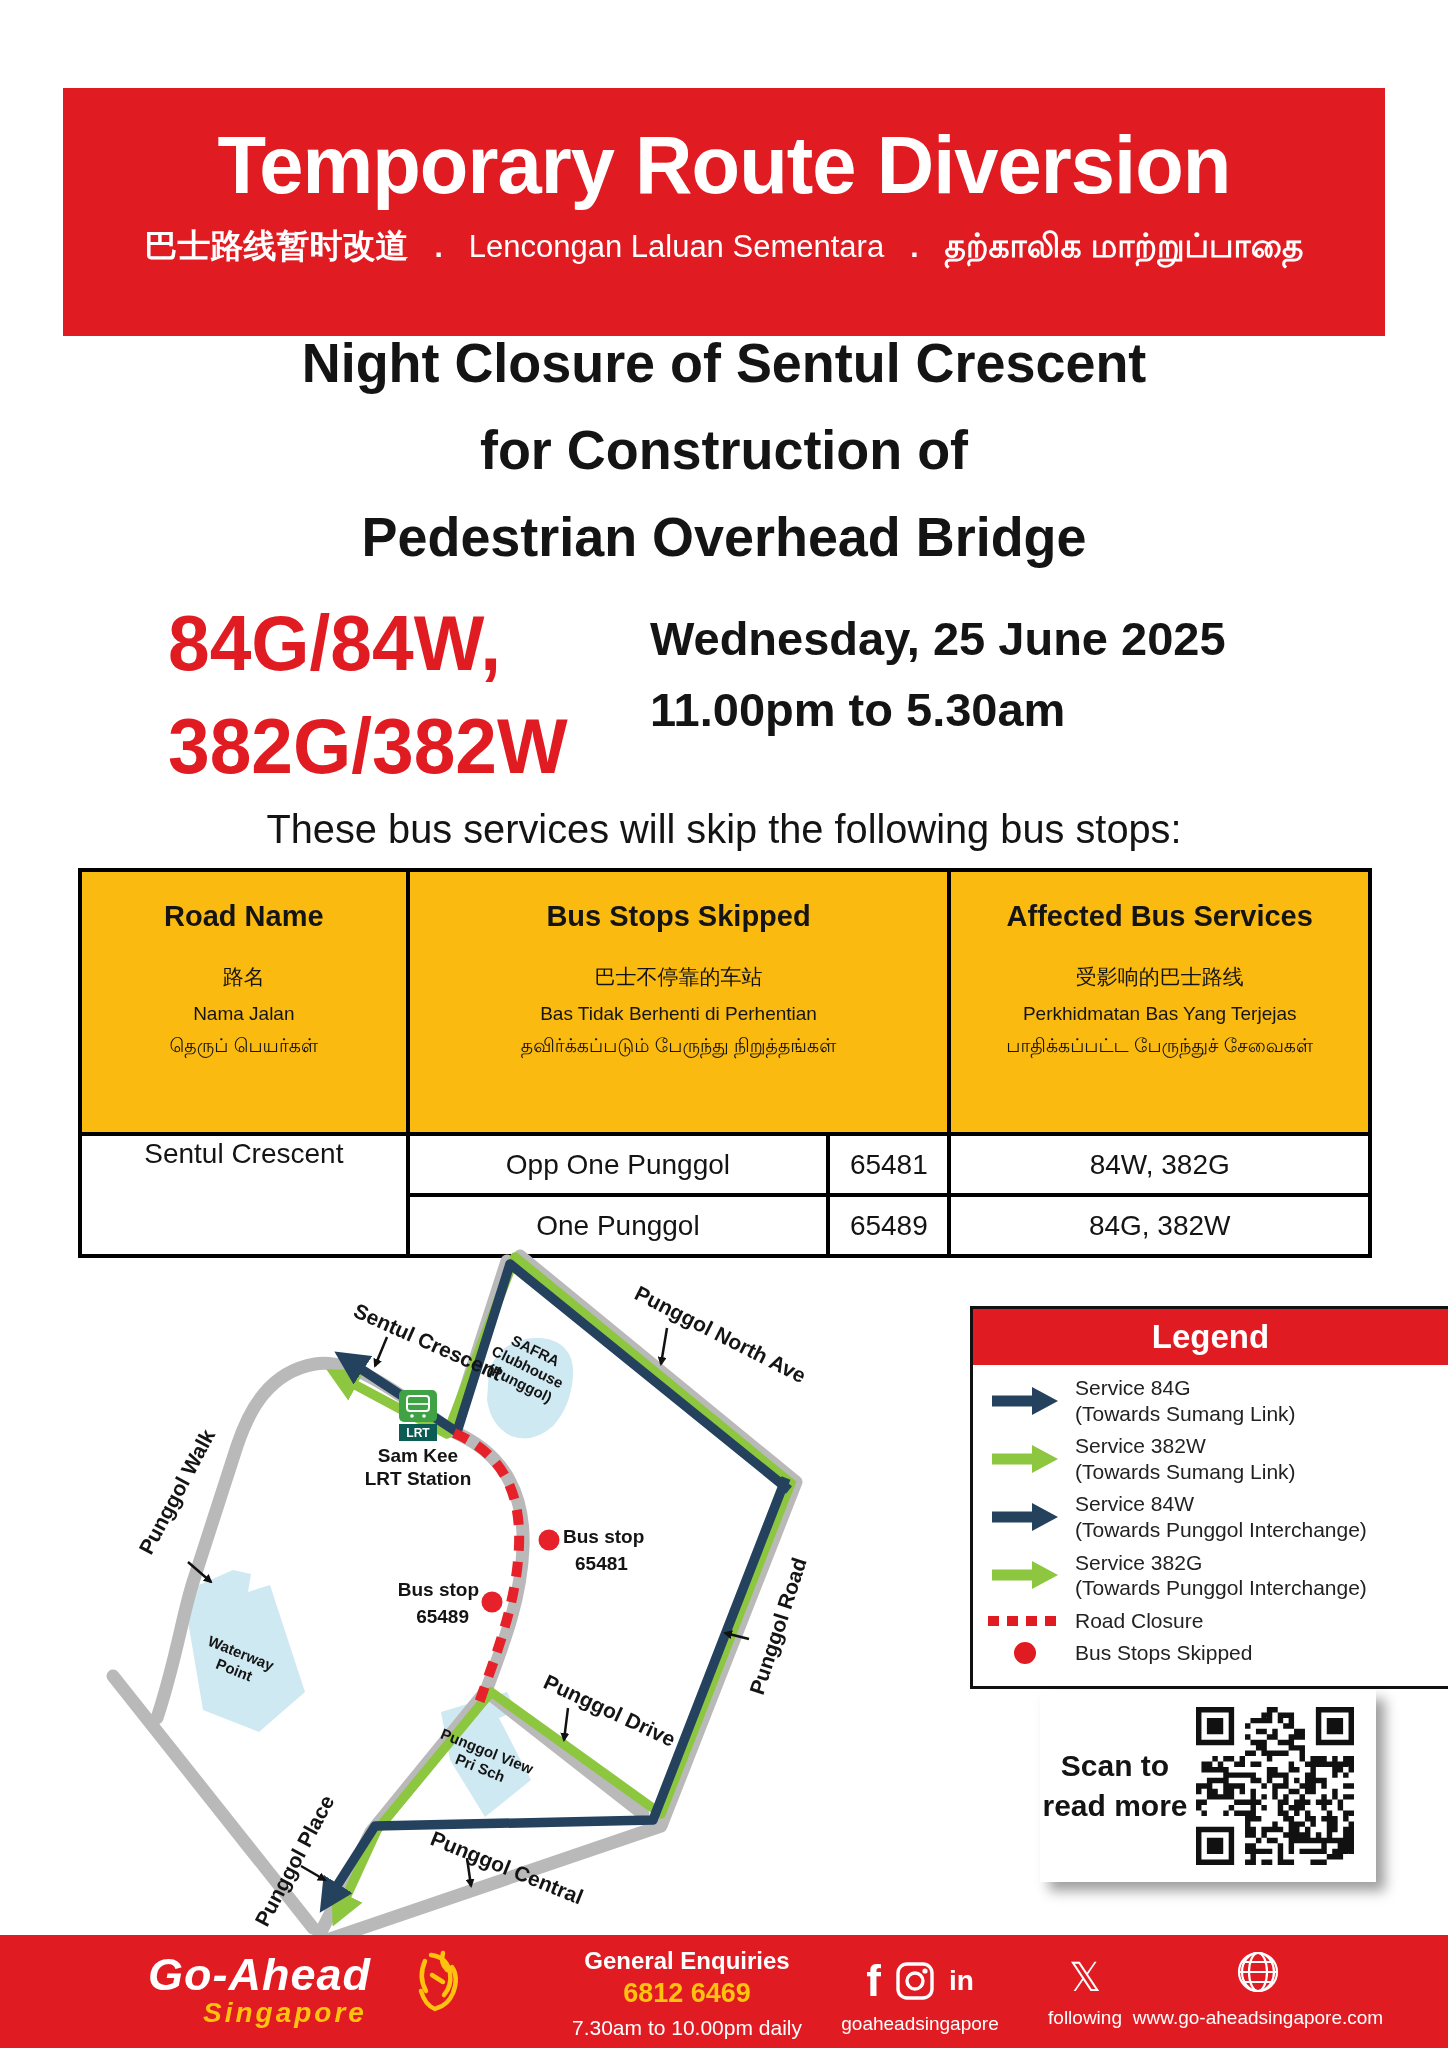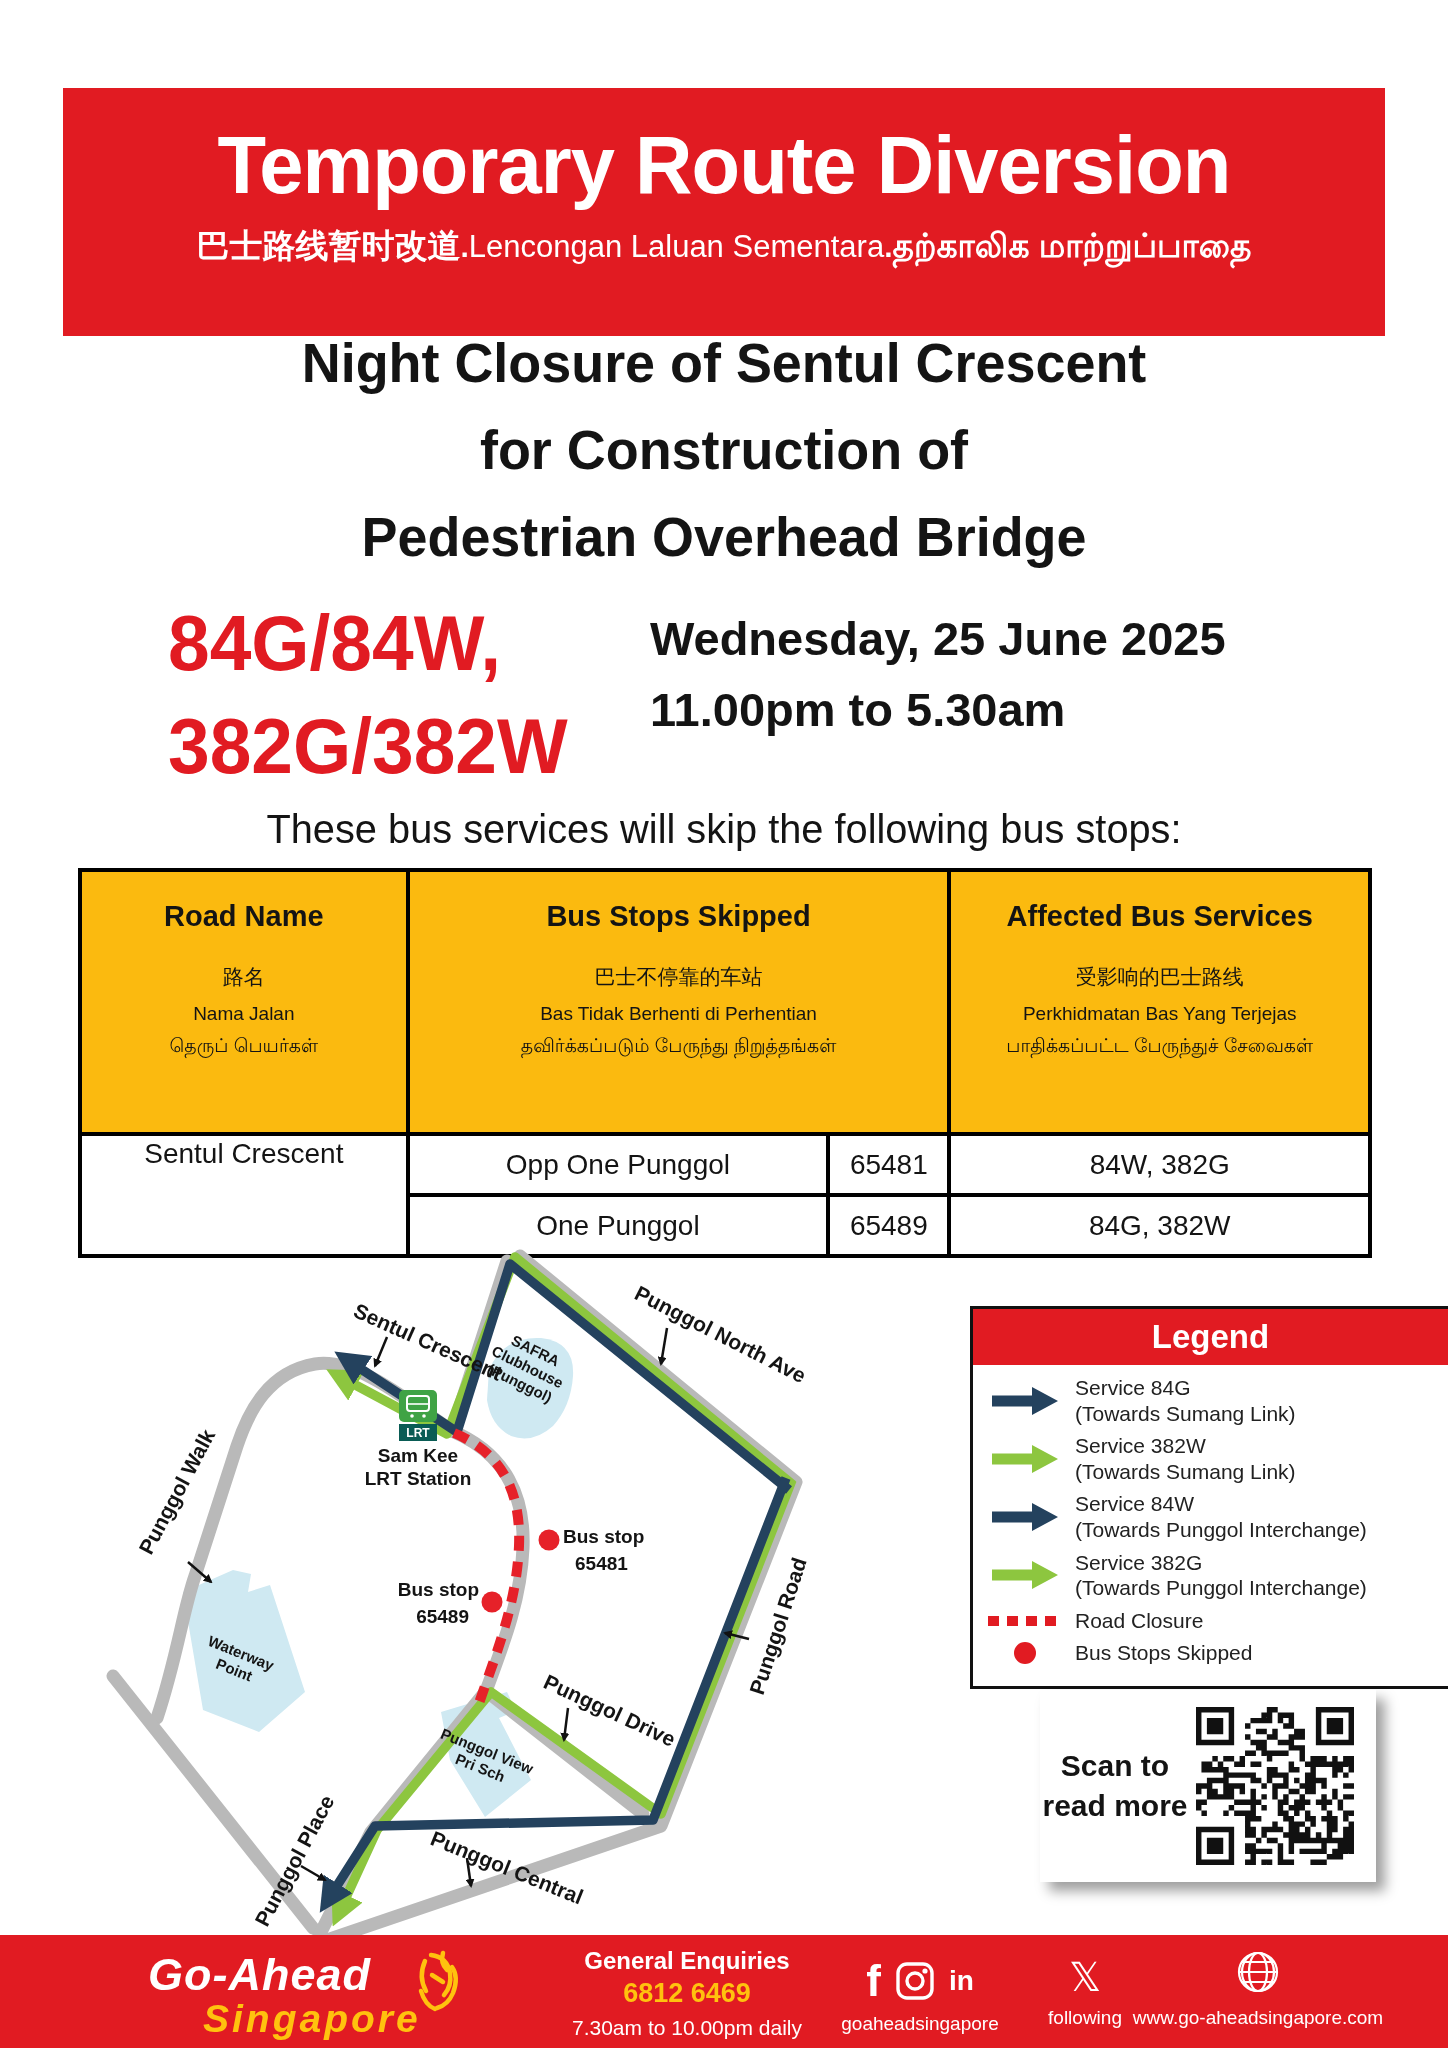--- a/index.html
+++ b/index.html
@@ -5,21 +5,21 @@
   html,body{margin:0;padding:0;background:#eee;}
   .page{position:relative;width:1448px;height:2048px;background:#fff;overflow:hidden;
         font-family:"Liberation Sans",sans-serif;color:#141414;}
 
   
   .banner{position:absolute;top:88px;left:63px;width:1322px;height:248px;
           background:var(--red,#e11b22);color:#fff;text-align:center;}
   .banner-title{margin-top:34px;font-size:82px;font-weight:700;letter-spacing:-1px;
                 transform:scaleX(.97);line-height:1.05;}
   .banner-sub{margin-top:16px;font-size:33px;display:flex;justify-content:center;
-              align-items:baseline;}
+              align-items:baseline;gap:26px;}
   .banner-sub .zh,.banner-sub .ta{font-weight:700;}
   .banner-sub .ms{font-weight:400;font-size:31px;}
   .banner-sub .sep{font-weight:800;font-size:30px;}
 
   
   .main-title{position:absolute;top:320px;left:0;width:1448px;text-align:center;
               font-size:55px;font-weight:700;line-height:1.58;white-space:pre-line;
               transform:scaleX(.98);}
   .services{position:absolute;top:592px;left:168px;display:flex;align-items:flex-start;}
   .service-codes{font-size:78px;font-weight:700;color:var(--red,#e11b22);
@@ -63,21 +63,21 @@
   .qr-card{position:absolute;left:1040px;top:450px;width:336px;height:192px;background:#fff;
            box-shadow:9px 9px 12px rgba(0,0,0,.38);display:flex;align-items:center;}
   .scan-txt{width:150px;text-align:center;font-size:30px;font-weight:700;line-height:1.35;}
   .qr-box{width:158px;height:158px;margin-left:6px;}
 
   
   .footer{position:absolute;top:1935px;left:0;width:1448px;height:113px;
           background:var(--red,#e11b22);color:#fff;}
   .logo{position:absolute;left:148px;top:14px;width:300px;font-style:italic;}
   .logo-main{font-size:45px;font-weight:700;letter-spacing:1px;}
-  .logo-sub{font-size:39px;font-weight:700;color:var(--gold,#ffc20e);letter-spacing:3px;
+  .logo-sub{font-size:28px;font-weight:700;color:var(--gold,#ffc20e);letter-spacing:3px;
             margin-left:55px;margin-top:-4px;}
   .lion{position:absolute;left:255px;top:-4px;}
   .enquiries{position:absolute;left:537px;top:10px;width:300px;text-align:center;line-height:1.3;}
   .enq-t{font-size:24px;font-weight:700;}
   .enq-p{font-size:27px;font-weight:700;color:var(--gold,#ffc20e);}
   .enq-h{font-size:21px;margin-top:3px;}
   .socials{position:absolute;left:835px;top:20px;width:170px;text-align:center;}
   .soc-row{display:flex;justify-content:center;align-items:center;gap:14px;height:52px;}
   .soc-label{font-size:19px;margin-top:6px;}
   .fb-glyph{font-size:44px;font-weight:700;line-height:44px;}

